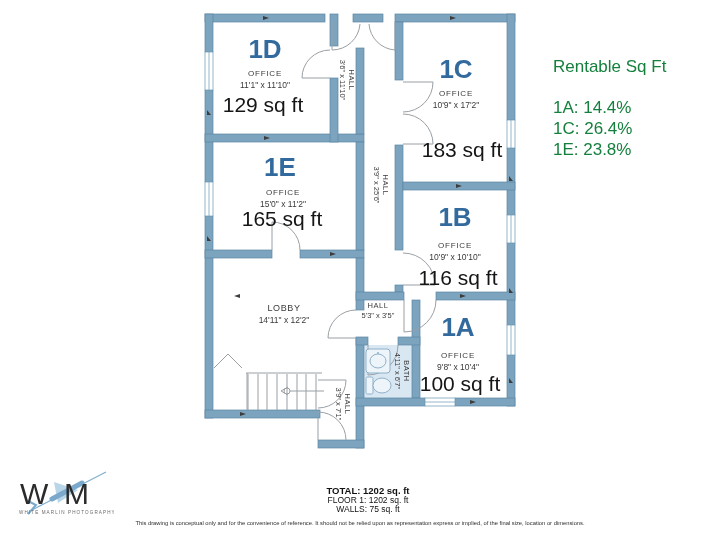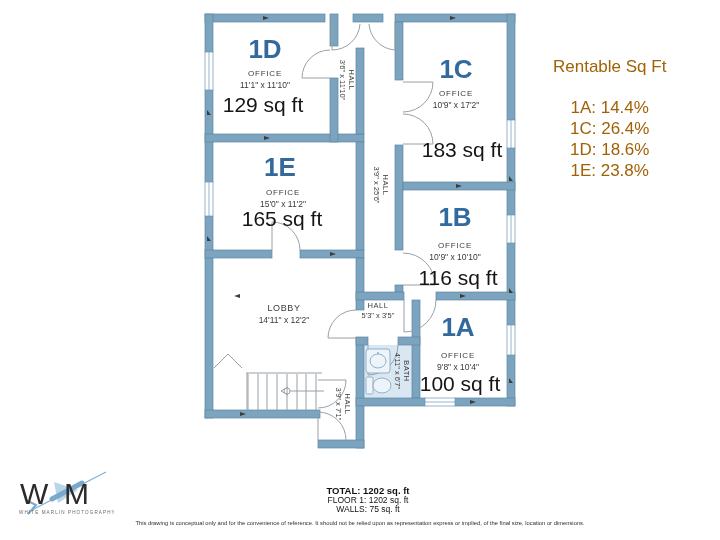--- a/index.html
+++ b/index.html
@@ -15,21 +15,21 @@
   .rtype{fill:#3a3a3a;font-size:8px;letter-spacing:.8px;}
   .rdims{fill:#3a3a3a;font-size:8.5px;}
   .rarea{fill:#151515;font-size:21px;font-weight:500;}
   .sname{fill:#3a3a3a;font-size:9px;letter-spacing:.6px;}
   .sdims{fill:#3a3a3a;font-size:8.5px;}
   .vname{fill:#3a3a3a;font-size:7.5px;letter-spacing:.5px;}
   .vdims{fill:#3a3a3a;font-size:7.5px;}
   .tick{fill:#3d3d3d;}
   .bathfill{fill:var(--bath_fill,#d9e7f2);}
   .fixture{fill:#eef5fa;stroke:#8fb0c8;stroke-width:1;}
-  .sidebar{position:absolute;left:553px;top:56px;font-size:17px;line-height:21px;color:#a16207;text-align:center;}
+  .sidebar{position:absolute;left:553px;top:56px;font-size:17px;line-height:21px;color:#15803d;}
   .sidebar .gap{height:20px;}
   .totals{position:absolute;left:8px;top:486px;width:720px;text-align:center;color:#111;}
   .totals .t1{font-size:9.5px;font-weight:700;line-height:10px;}
   .totals .t2{font-size:8.5px;line-height:9px;}
   .disclaimer{position:absolute;left:0;top:520px;width:720px;text-align:center;font-size:5.8px;color:#2e2e2e;}
   .logo{position:absolute;left:18px;top:466px;width:96px;height:52px;}
 </style>
 </head>
 <body>
 
@@ -269,21 +269,20 @@
     <text class="vdims" x="342" y="410.5">3'9" x 7'1"</text>
   </g>
 </svg>
 
 
 <div class="sidebar">
   <div>Rentable Sq Ft</div>
   <div class="gap"></div>
   <div>1A: 14.4%</div>
   <div>1C: 26.4%</div>
-  <div>1D: 18.6%</div>
   <div>1E:  23.8%</div>
 </div>
 
 
 <div class="totals">
   <div class="t1">TOTAL: 1202 sq. ft</div>
   <div class="t2">FLOOR 1: 1202 sq. ft</div>
   <div class="t2">WALLS: 75 sq. ft</div>
 </div>
 

